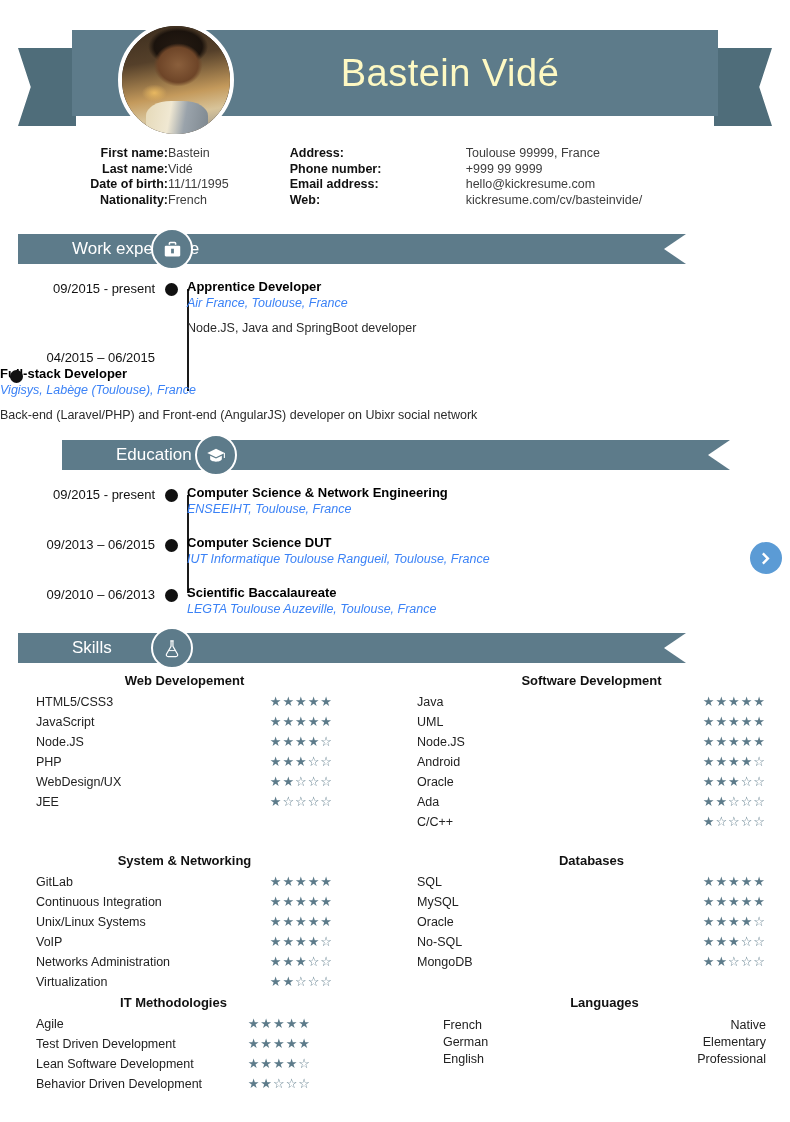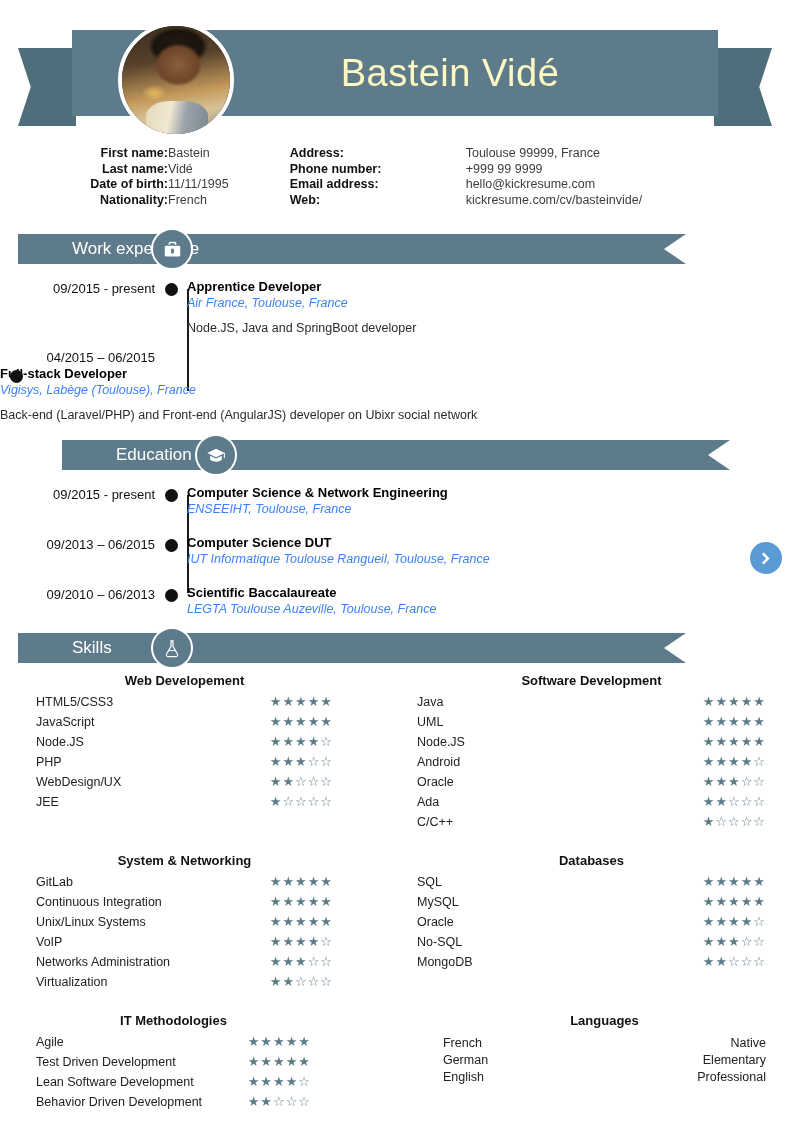--- a/index.html
+++ b/index.html
@@ -495,21 +495,21 @@
         <span class="skill-name">No-SQL</span>
         <span class="stars"><span class="star-on">★</span><span class="star-on">★</span><span class="star-on">★</span><span class="star-off">☆</span><span class="star-off">☆</span></span>
       </div>
       <div class="skill-row">
         <span class="skill-name">MongoDB</span>
         <span class="stars"><span class="star-on">★</span><span class="star-on">★</span><span class="star-off">☆</span><span class="star-off">☆</span><span class="star-off">☆</span></span>
       </div>
     </div>
   </div>
 
-  <div class="skill-grid" style="margin-top:18px;gap:48px;">
+  <div class="skill-grid" style="gap:48px;">
     <div class="skill-col left">
       <div class="skill-head">IT Methodologies</div>
       <div class="skill-row">
         <span class="skill-name">Agile</span>
         <span class="stars"><span class="star-on">★</span><span class="star-on">★</span><span class="star-on">★</span><span class="star-on">★</span><span class="star-on">★</span></span>
       </div>
       <div class="skill-row">
         <span class="skill-name">Test Driven Development</span>
         <span class="stars"><span class="star-on">★</span><span class="star-on">★</span><span class="star-on">★</span><span class="star-on">★</span><span class="star-on">★</span></span>
       </div>

